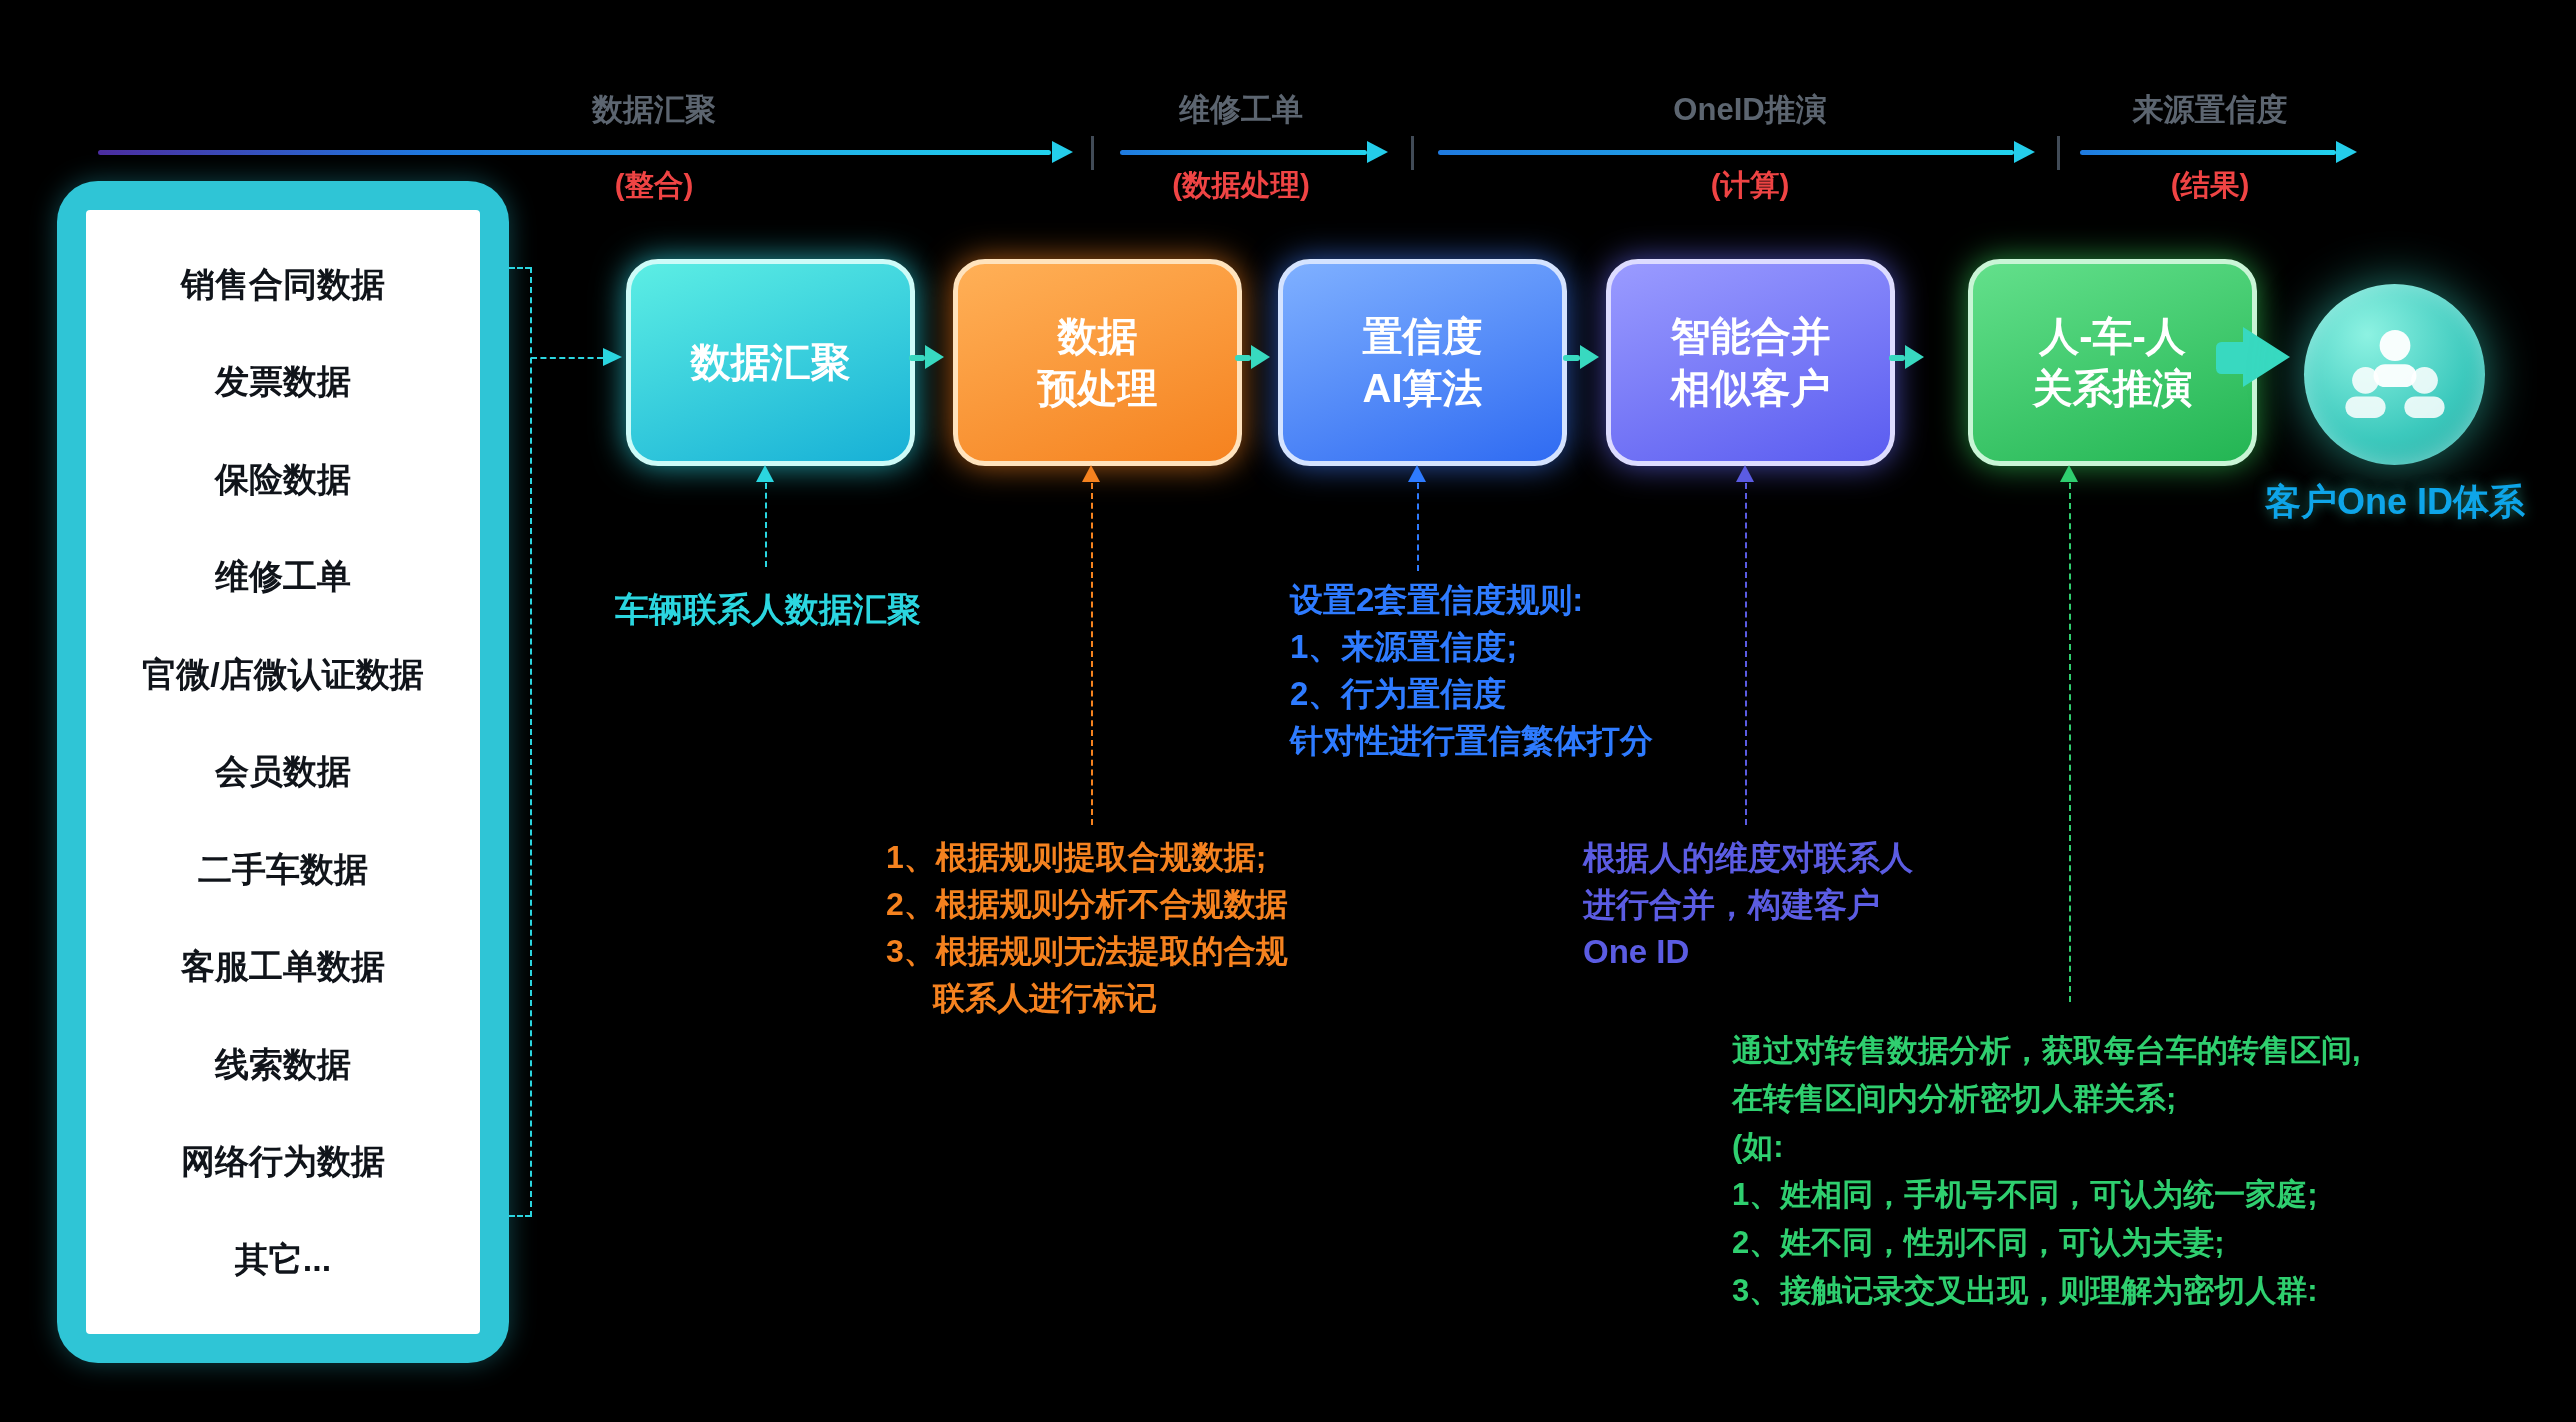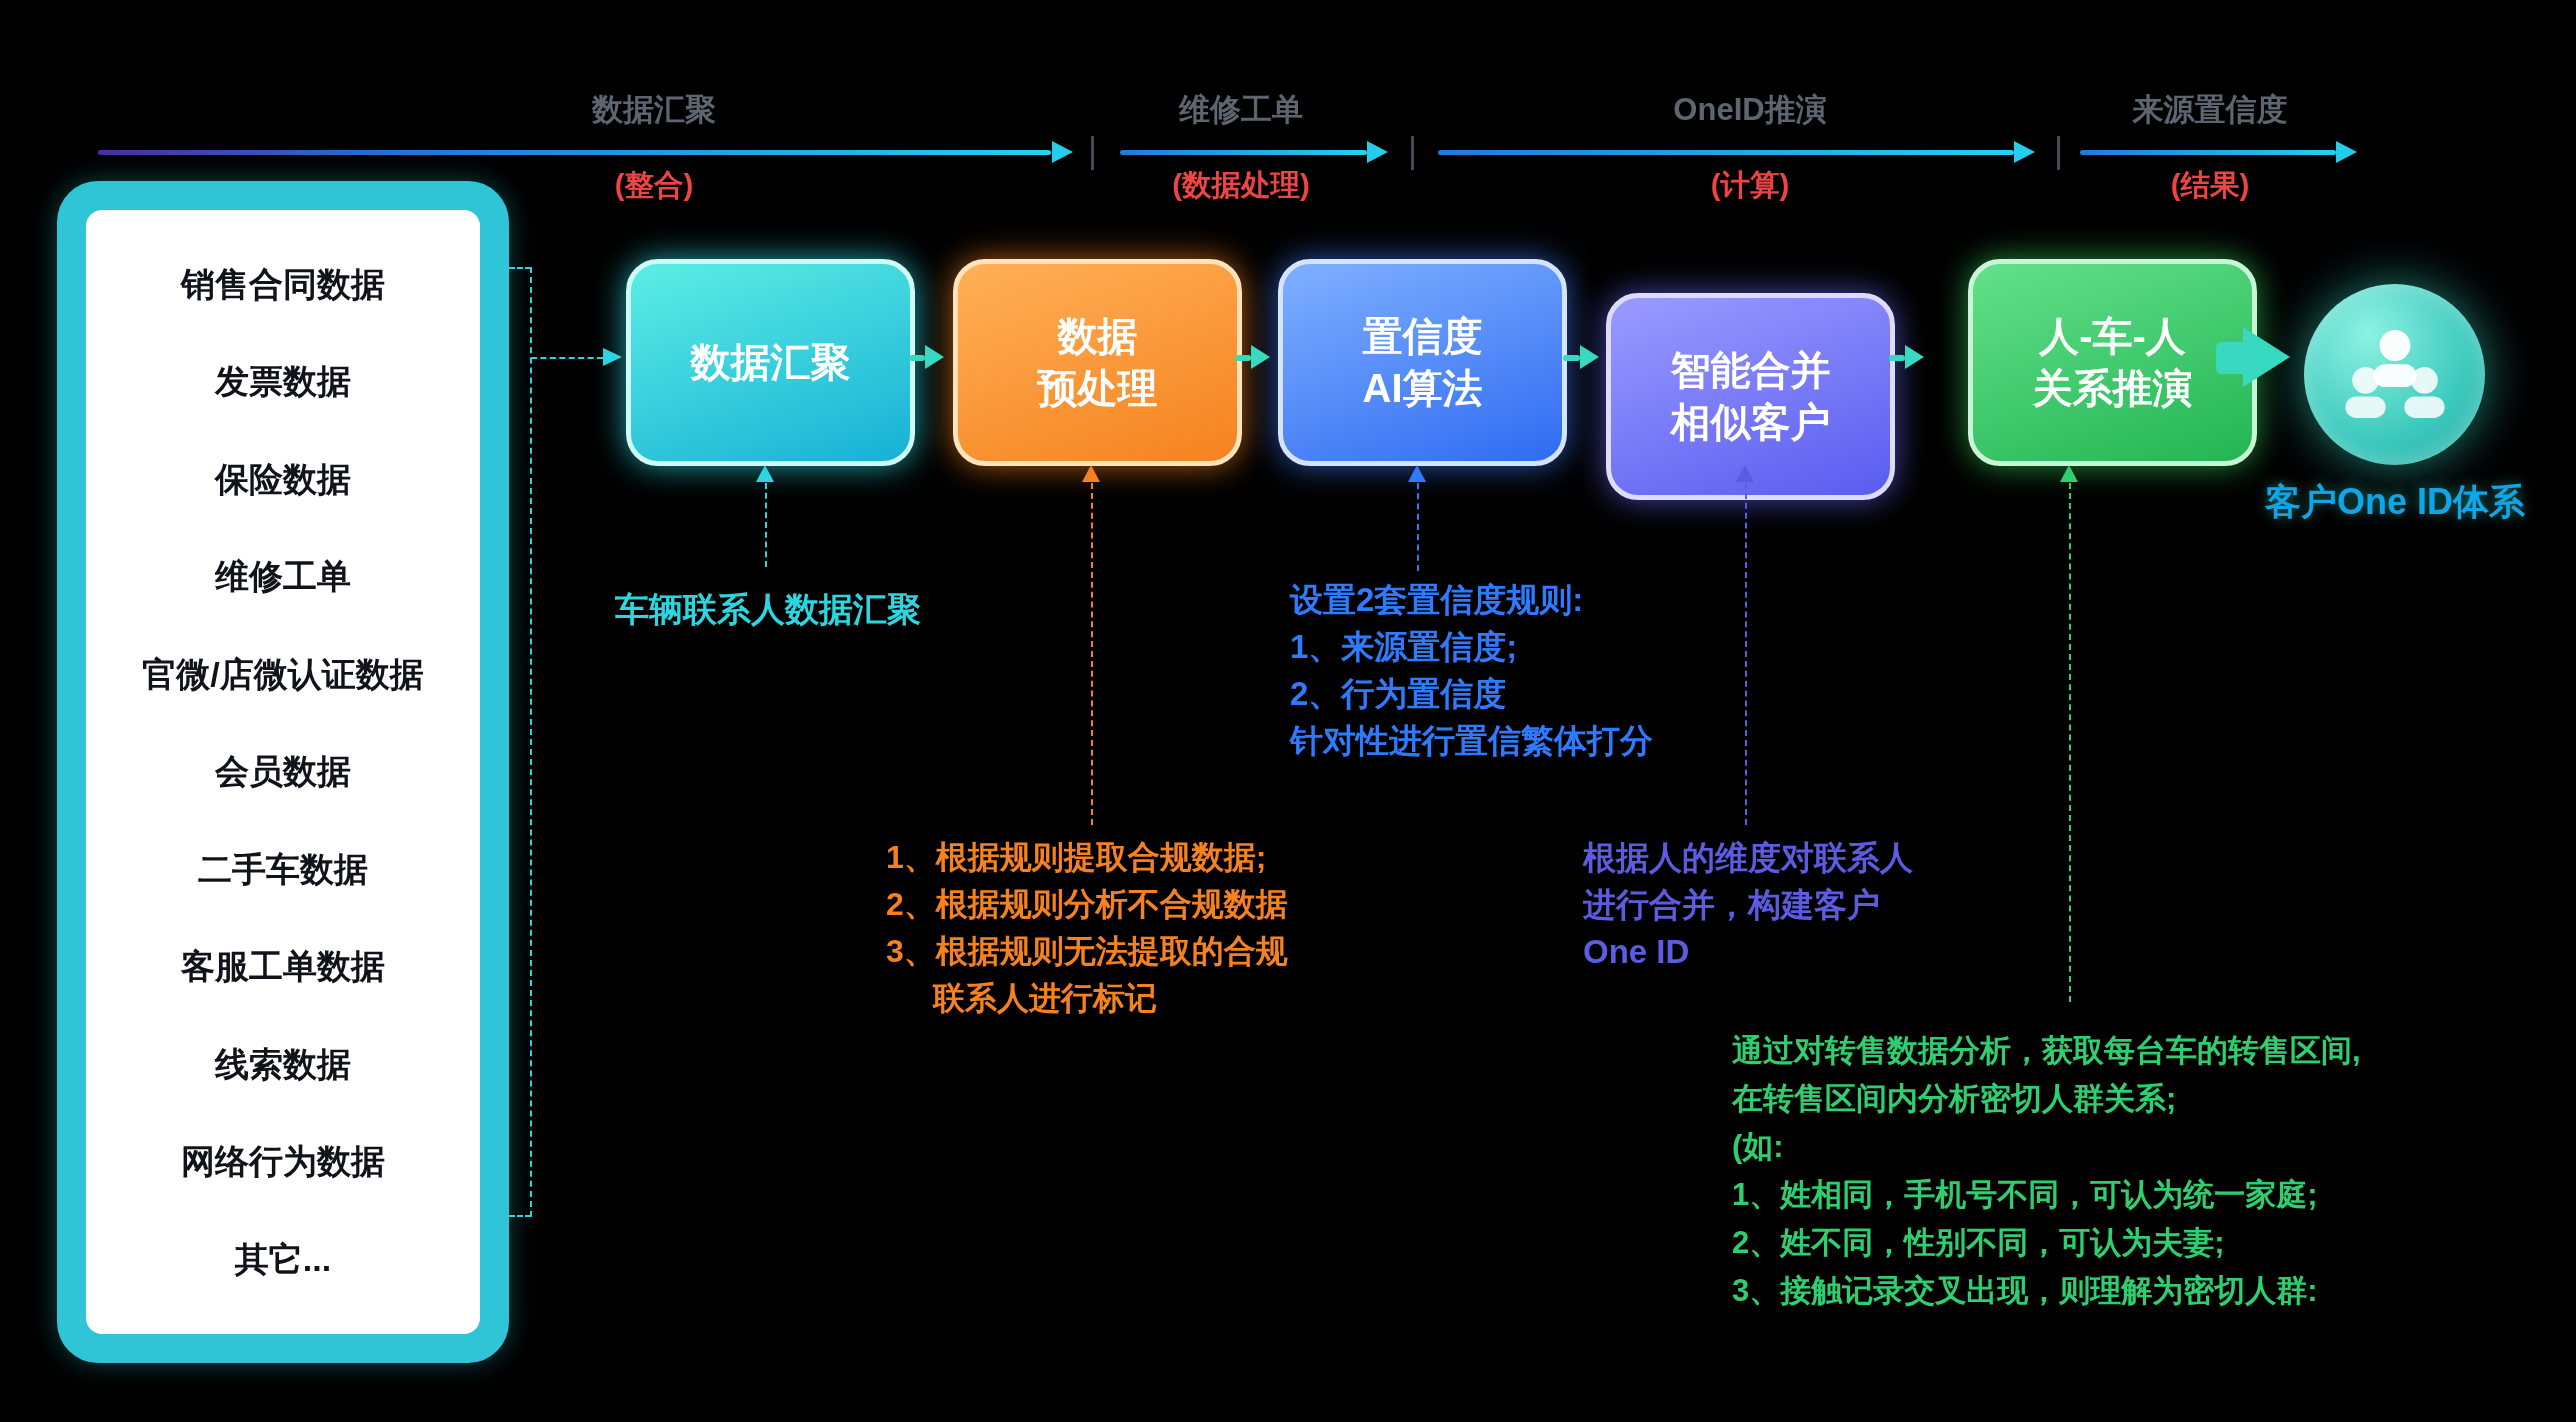--- a/index.html
+++ b/index.html
@@ -25,21 +25,21 @@
     border-left:21.5px solid #24cdea;
   }
   .tick{position:absolute;top:136px;width:2.7px;height:34px;background:#414b57;}
   
   .panel{
     position:absolute;left:57px;top:181px;width:452px;height:1182px;
     background:#2fc5d6;border-radius:41px;box-shadow:0 0 27px rgba(47,197,214,.35);
   }
   .panel-inner{
     position:absolute;left:29px;top:29px;right:29px;bottom:29px;
-    background:#ffffff;border-radius:16px;
+    background:#ffffff;border-radius:4px;
     display:flex;flex-direction:column;justify-content:space-evenly;align-items:center;
   }
   .src-item{font-size:34px;font-weight:700;color:#10141a;white-space:nowrap;}
   
   .dash-h{position:absolute;height:0;border-top:2.7px dashed #2bd6e0;}
   .dash-v{position:absolute;width:0;border-left:2.7px dashed #2bd6e0;}
   .dash-head-right{
     position:absolute;width:0;height:0;
     border-top:9.8px solid transparent;border-bottom:9.8px solid transparent;
     border-left:19.7px solid #2bd6e0;
@@ -51,21 +51,21 @@
   }
   
   .box{
     position:absolute;top:259px;width:279px;height:197px;border-radius:32px;
     display:flex;flex-direction:column;justify-content:center;align-items:center;
     color:#fff;font-size:40px;font-weight:700;line-height:1.28;text-align:center;
   }
   .box-cyan  {left:626px; background:linear-gradient(160deg,#5ceee4,#17b0d6);border:5.4px solid #cdfbf8;box-shadow:0 0 32px rgba(46,213,225,.75);}
   .box-orange{left:953px;background:linear-gradient(160deg,#ffb057,#f5821f);border:5.4px solid #ffe3bd;box-shadow:0 0 32px rgba(245,130,31,.7);}
   .box-blue  {left:1278px;background:linear-gradient(160deg,#7fb0ff,#2f6bf2);border:5.4px solid #d4e3ff;box-shadow:0 0 32px rgba(63,123,246,.7);}
-  .box-indigo{left:1606px;background:linear-gradient(160deg,#9a9bff,#5a5cf0);border:5.4px solid #dddcff;box-shadow:0 0 32px rgba(99,102,241,.7);margin-top:34px;}
+  .box-indigo{left:1606px;background:linear-gradient(160deg,#9a9bff,#5a5cf0);border:5.4px solid #dddcff;box-shadow:0 0 32px rgba(99,102,241,.7);}
   .box-green {left:1930px;background:linear-gradient(160deg,#63e08b,#23b553);border:5.4px solid #c9f5d6;box-shadow:0 0 32px rgba(52,199,89,.7);margin-left:38px;}
   
   .flow-tail{position:absolute;top:355px;height:6.3px;background:#38d9c0;border-radius:2.7px;}
   .flow-head{
     position:absolute;top:345px;width:0;height:0;
     border-top:12.5px solid transparent;border-bottom:12.5px solid transparent;
     border-left:19.7px solid #38d9c0;
   }
   .big-tail{position:absolute;left:2216px;top:342px;width:27px;height:32px;background:#38d9c0;border-radius:5.4px 0 0 5.4px;}
   .big-head{

